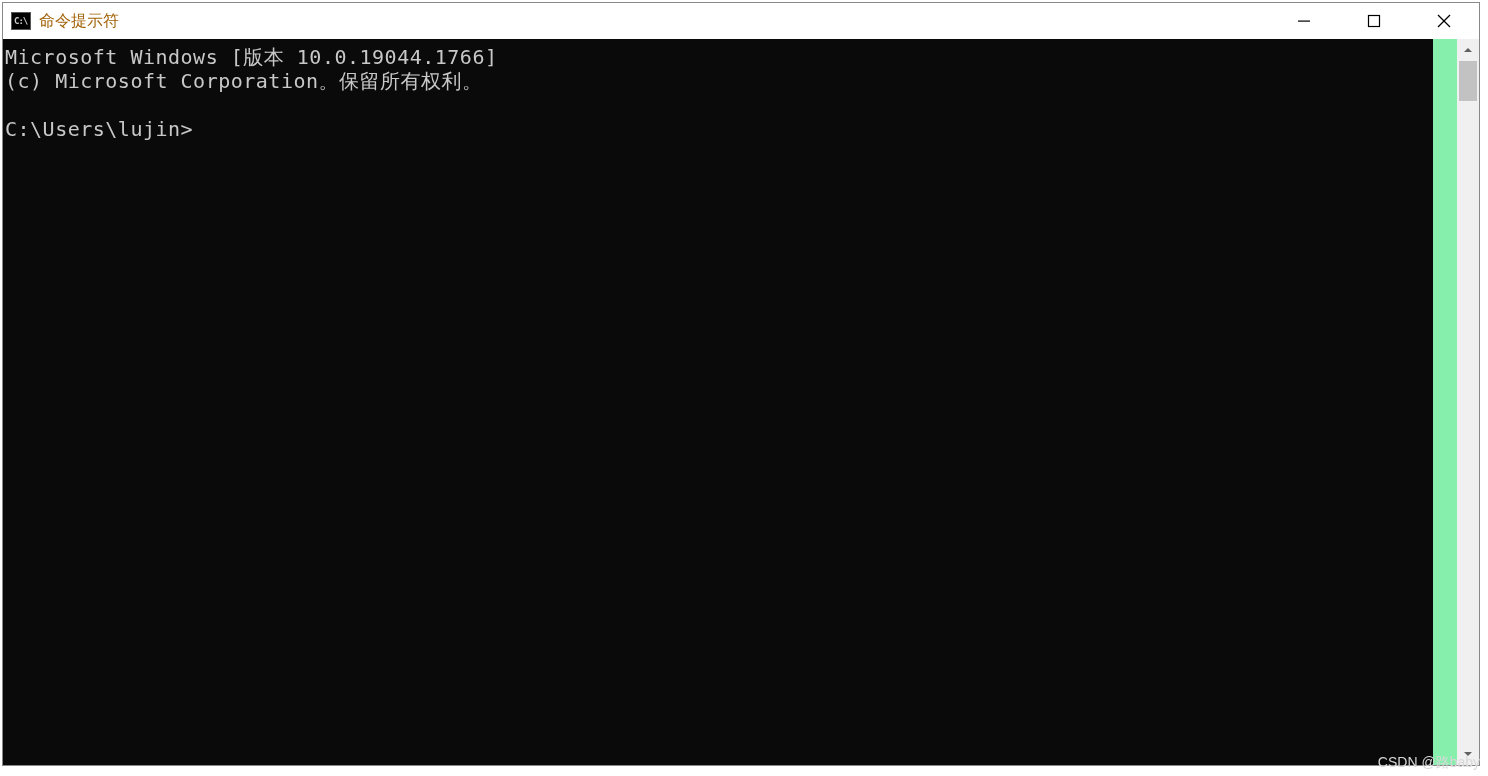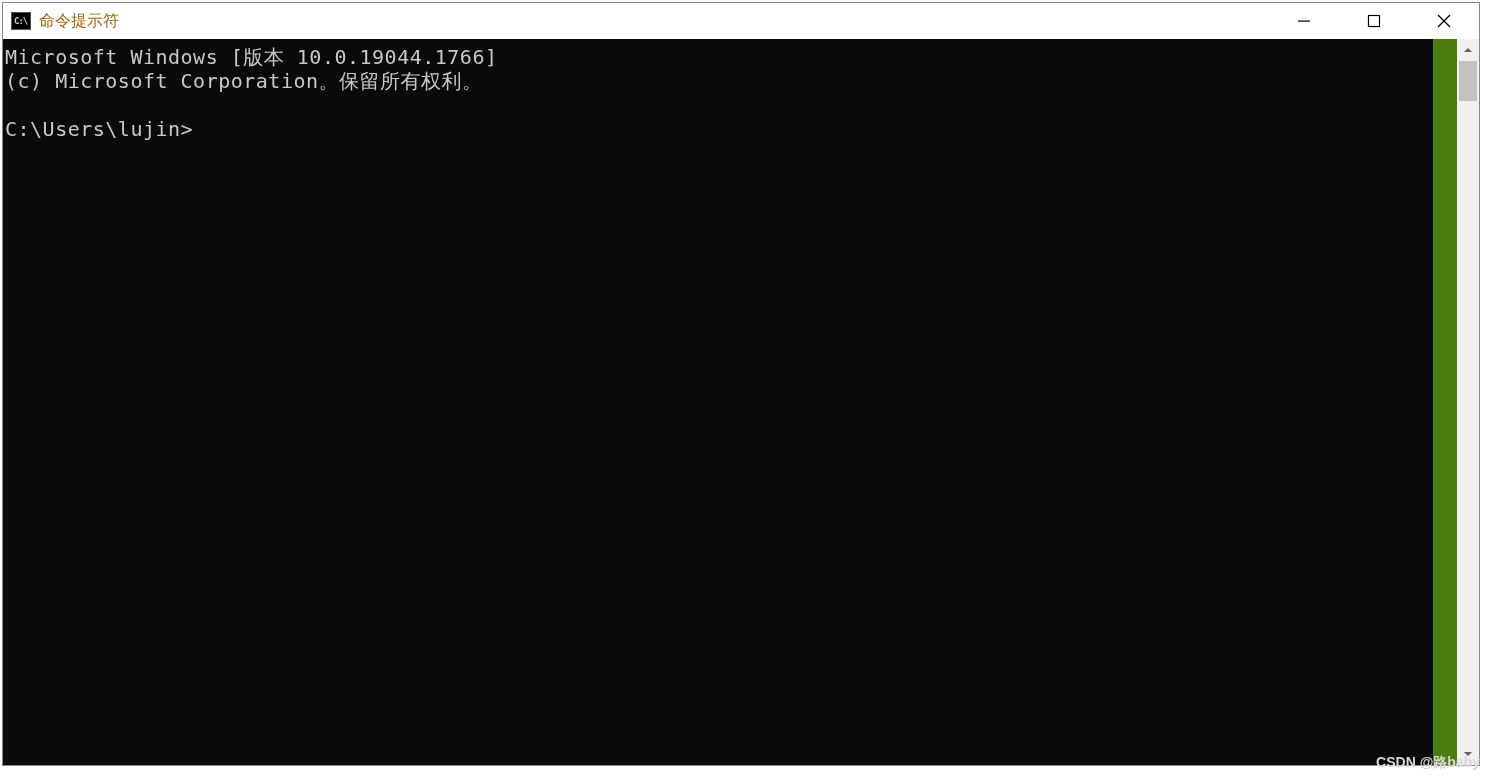--- a/index.html
+++ b/index.html
@@ -70,21 +70,21 @@
       display: flex;
       align-items: center;
       justify-content: center;
       cursor: pointer;
     }
     .win-btn svg { width: 14px; height: 14px; }
     .win-btn.close svg { width: 16px; height: 16px; }
 
     .console-area {
       flex: 1;
-      background: #4d7c0f;
+      background: #86efac;
       display: flex;
       position: relative;
       gap: 24px;
     }
     .console {
       flex: 1;
       background: #0a0a0a;
       color: #c8c8c8;
       font-family: "NSimSun", "SimSun", "Consolas", monospace;
       font-size: 20px;
@@ -124,21 +124,20 @@
       cursor: pointer;
     }
     .watermark {
       position: absolute;
       bottom: 4px;
       right: 8px;
       color: #d8d8d8;
       font-size: 14px;
       font-family: "Microsoft YaHei", sans-serif;
       pointer-events: none;
-      font-weight: bold;
     }
   </style>
 </head>
 <body>
 
 <div class="window">
   <div class="titlebar">
     <div class="app-icon">C:\</div>
     <div class="title-text">命令提示符</div>
     <div class="window-controls">

